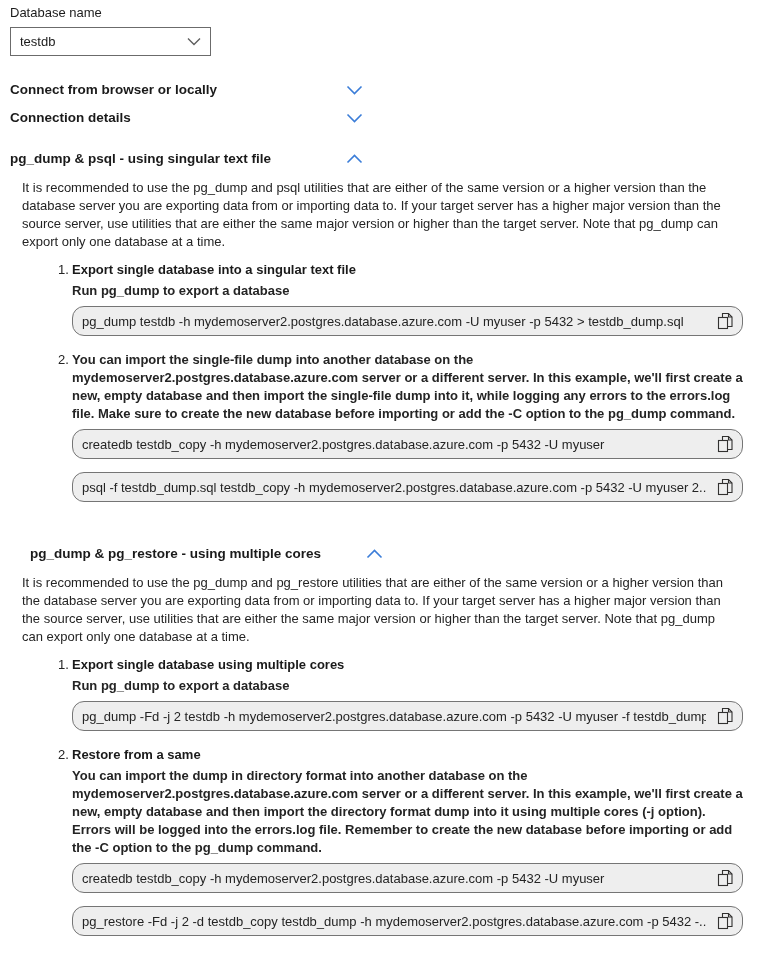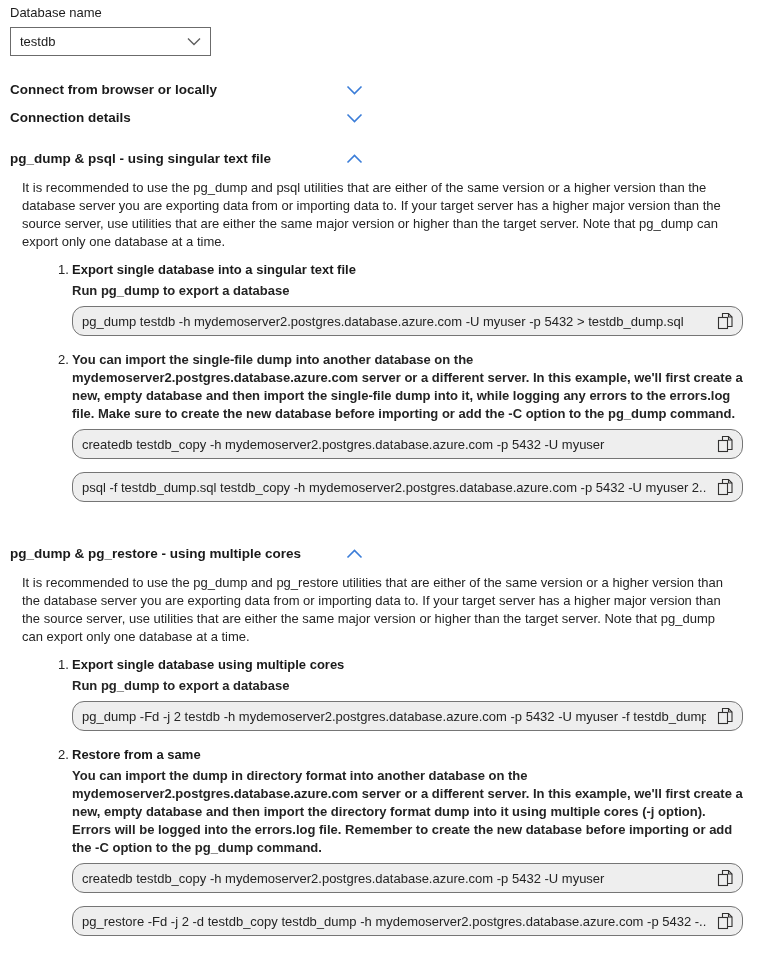--- a/index.html
+++ b/index.html
@@ -25,21 +25,21 @@
 
   
   .acc-row {
     width: 353px;
     display: flex; align-items: center; justify-content: space-between;
     cursor: pointer;
   }
   .acc-title { font-weight: 700; font-size: 13.5px; color: #1a1a1a; }
   .acc-gap1 { margin-top: 13px; }
   .acc-gap  { margin-top: 26px; }
-  .acc-gap-big { margin-top: 44px; }
+  .acc-gap-big { margin-top: 44px; margin-left: 20px; }
 
   
   .intro {
     margin: 13px 0 0 12px; width: 701px;
     line-height: 18px; color: #242424;
   }
   .step { display: flex; margin: 10px 0 0 48px; width: 685px; }
   .step.second { margin-top: 15px; }
   .step-num { width: 14px; flex: 0 0 14px; line-height: 18px; color: #242424; }
   .step-body { flex: 1 1 auto; min-width: 0; }

